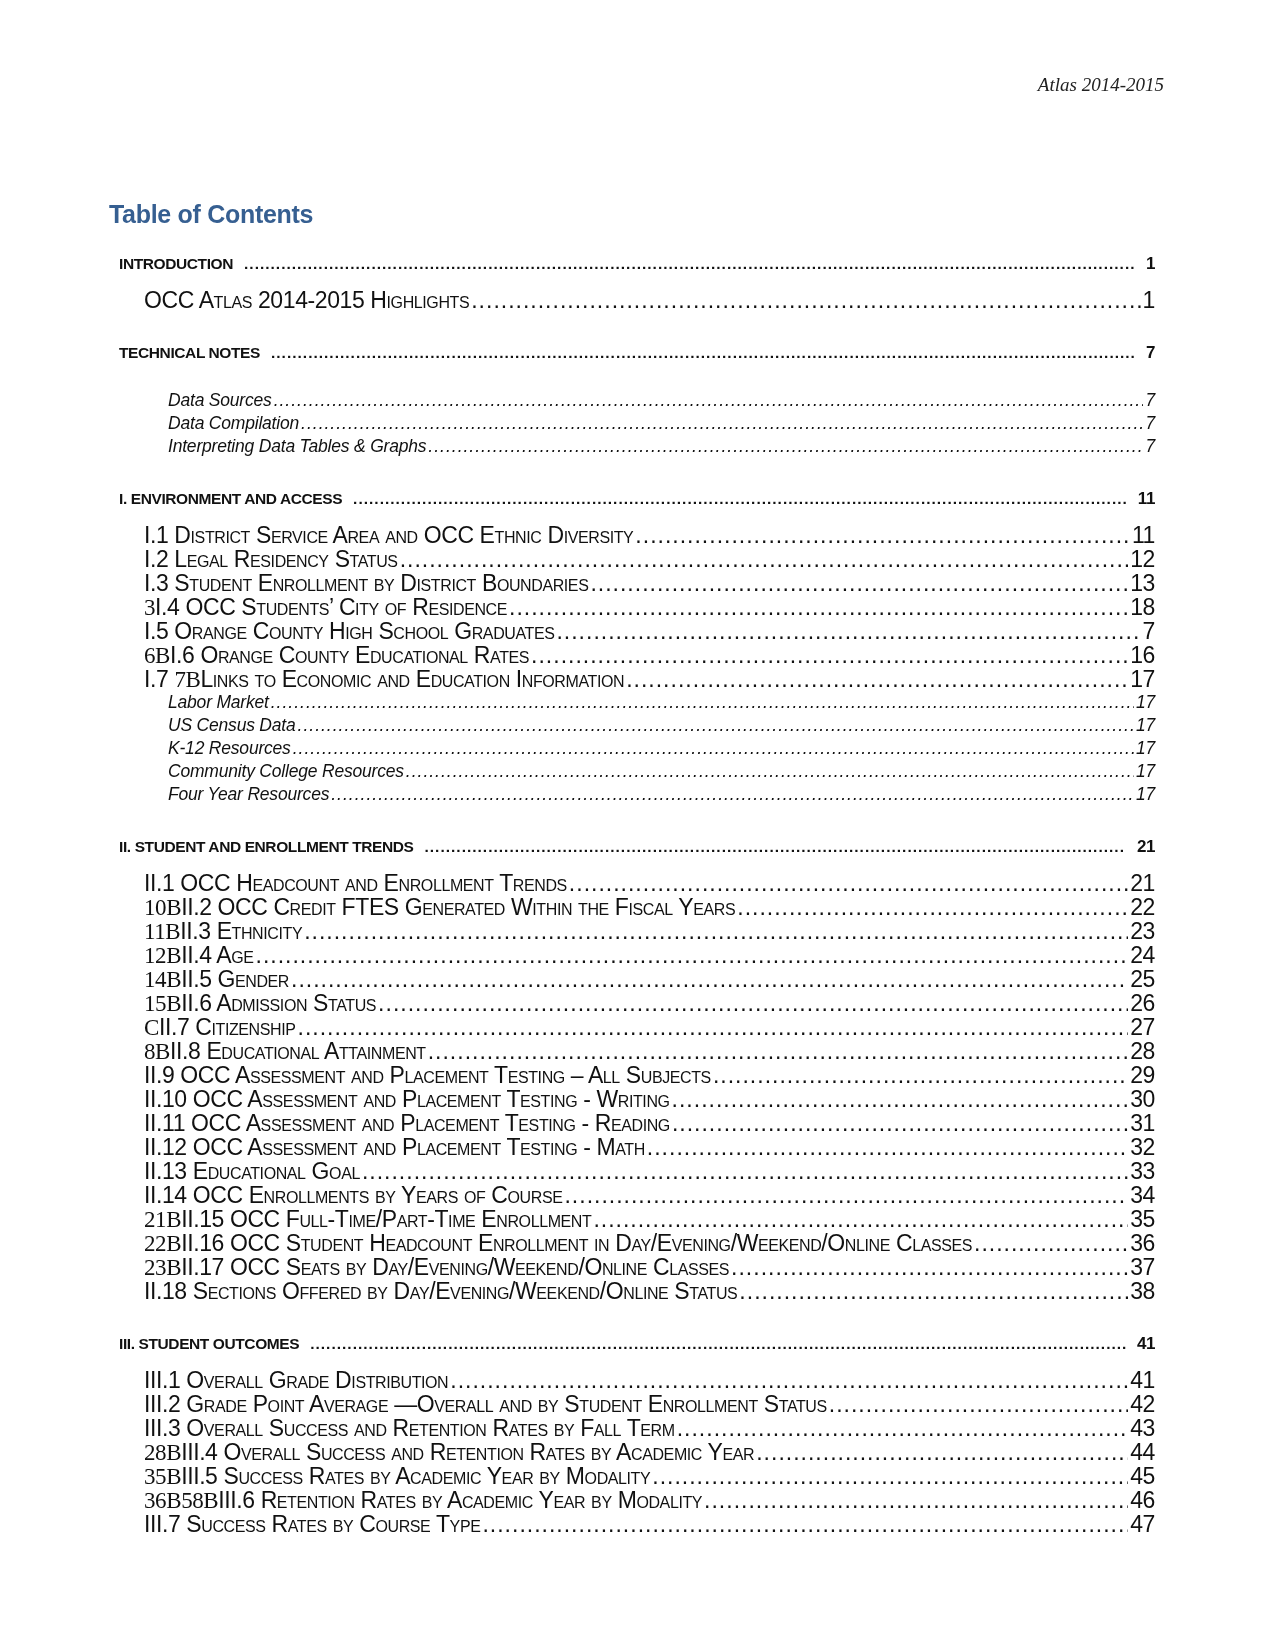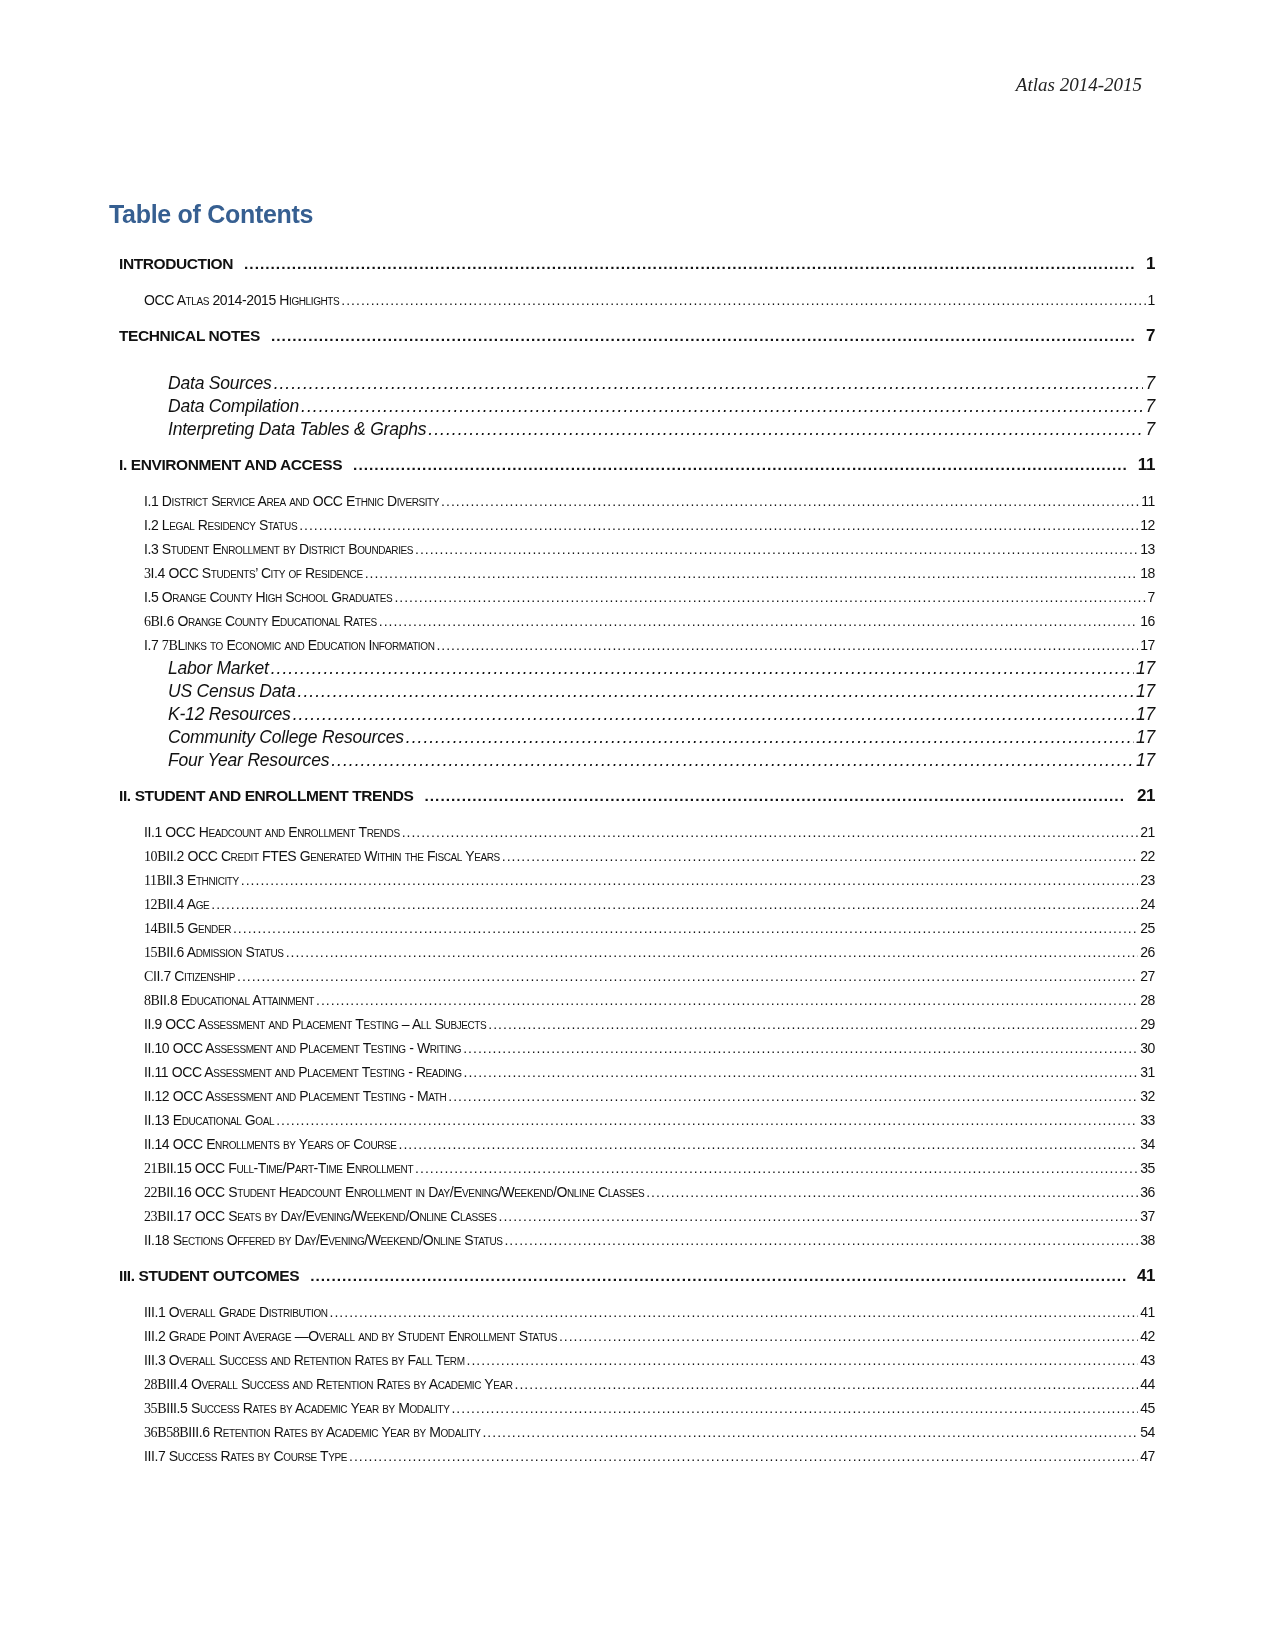--- a/index.html
+++ b/index.html
@@ -1,28 +1,28 @@
 <!DOCTYPE html>
 <html><head>
 <meta charset="utf-8">
 <style>
   html, body { margin: 0; padding: 0; background: #ffffff; }
   body { width: 1275px; height: 1651px; position: relative; overflow: hidden; color: #111; }
-  .header { position: absolute; right: 133px; top: 74px; font-family: "Liberation Serif", serif; font-style: italic; font-size: 19px; color: #222; }
+  .header { position: absolute; right: 111px; top: 74px; font-family: "Liberation Serif", serif; font-style: italic; font-size: 19px; color: #222; }
   .title { position: absolute; left: 109px; top: 200px; font-family: "Liberation Sans", sans-serif; font-weight: bold; font-size: 25px; color: #365f91; letter-spacing: -0.3px; }
   .toc { position: absolute; left: 119px; top: 252px; width: 1036px; }
   .row { display: flex; align-items: baseline; white-space: nowrap; }
   .row .label { flex: 0 0 auto; }
   .row .leader { flex: 1 1 auto; overflow: hidden; margin: 0 2px; }
   .row .leader::after { content: "...................................................................................................................................................................................................................................................................................................................................................................................................."; letter-spacing: 1px; }
   .row .page { flex: 0 0 auto; text-align: right; }
   .h1 { font-family: "Liberation Sans", sans-serif; font-weight: bold; font-size: 15.5px; height: 24px; line-height: 24px; letter-spacing: -0.4px; gap: 9px; }
   .h1 .page { font-size: 17px; }
-  .h1.gap-before { margin-top: 12px; align-items: flex-end; }
-  .h2 { font-family: "Liberation Sans", sans-serif; font-size: 14px; height: 24px; line-height: 24px; padding-left: 25px; font-variant: small-caps; letter-spacing: -0.4px; }
+  .h1.gap-before { margin-top: 29px; align-items: flex-end; }
+  .h2 { font-family: "Liberation Sans", sans-serif; font-size: 23px; height: 24px; line-height: 24px; padding-left: 25px; font-variant: small-caps; letter-spacing: -0.4px; }
   .h2 .leader, .h2 .page { font-variant: normal; }
   .h2.first { margin-top: 12px; }
   .h3 { font-family: "Liberation Sans", sans-serif; font-style: italic; font-size: 17.5px; height: 23px; line-height: 23px; padding-left: 49px; letter-spacing: -0.2px; }
   .h3.first { margin-top: 24px; }
   .prefix { font-family: "Liberation Serif", serif; font-variant: normal; }
 </style>
 </head>
 <body>
 
 <div class="header">Atlas 2014-2015</div>
@@ -245,20 +245,20 @@
       <span class="page">44</span>
     </div>
     <div class="row h2">
       <span class="label"><span class="prefix">35B</span><span>III.5 Success Rates by Academic Year by Modality</span></span>
       <span class="leader"></span>
       <span class="page">45</span>
     </div>
     <div class="row h2">
       <span class="label"><span class="prefix">36B58B</span><span>III.6 Retention Rates by Academic Year by Modality</span></span>
       <span class="leader"></span>
-      <span class="page">54</span>
+      <span class="page">46</span>
     </div>
     <div class="row h2">
       <span class="label"><span>III.7 Success Rates by Course Type</span></span>
       <span class="leader"></span>
       <span class="page">47</span>
     </div>
   </div>
 
 </body></html>

